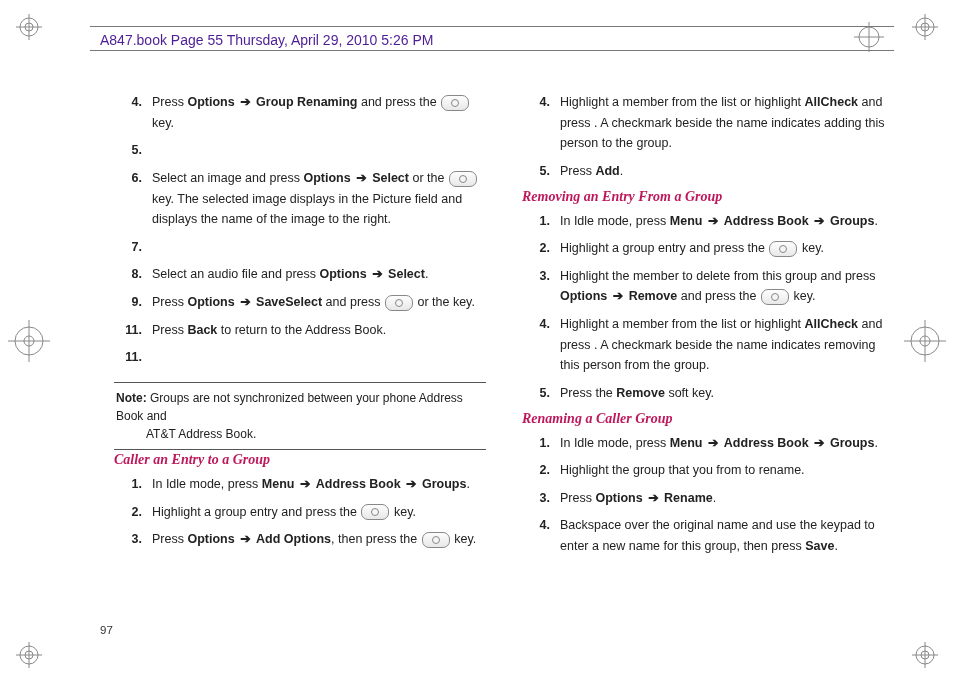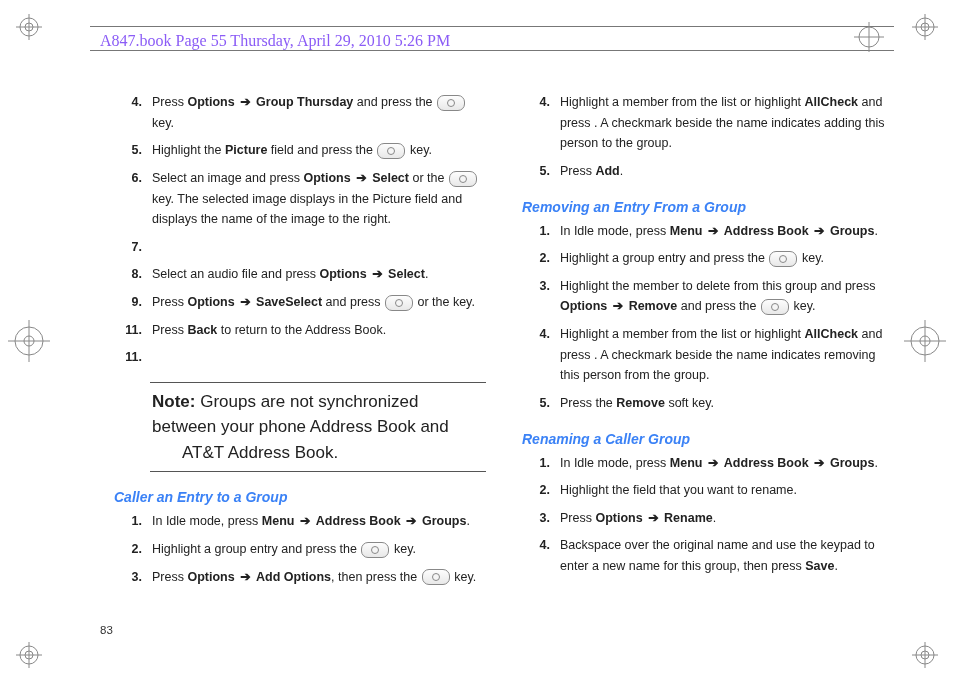--- a/index.html
+++ b/index.html
@@ -37,23 +37,23 @@
     left: 90px;
     right: 60px;
     height: 1px;
     background: #777;
   }
   .doc-header {
     position: absolute;
     top: 32px;
     left: 100px;
     right: 70px;
-    font-size: 16px;
-    color: #8b5cf6;
-    font-family: Liberation Serif, serif;
+    font-size: 14px;
+    color: #4c1d95;
+    font-family: Liberation Sans, sans-serif;
     padding-bottom: 6px;
   }
   .doc-header-line {
     position: absolute;
     top: 50px;
     left: 90px;
     right: 60px;
     height: 1px;
     background: #777;
   }
@@ -126,33 +126,32 @@
     left:5px; top:3px;
     width:5px; height:7px;
     border:1px solid #ddd;
     border-radius:1px;
   }
   .note-box {
     border-top: 1px solid #555;
     border-bottom: 1px solid #555;
     margin-top: 14px;
     padding: 6px 2px;
-    font-size: 17px;
+    font-size: 12px;
     line-height: 1.5;
-    margin-left: 36px;
   }
   .note-box .note-lead { font-weight: bold; }
   .note-body { padding-left: 30px; display:block; }
   h3.section {
-    font-family: Liberation Sans, sans-serif;
+    font-family: Liberation Serif, serif;
     font-style: italic;
     font-weight: bold;
-    color: #3b82f6;
+    color: #be185d;
     font-size: 14px;
-    margin: 17px 0 6px 0;
+    margin: 2px 0 6px 0;
   }
   .page-num {
     position: absolute;
     left: 100px;
     bottom: 46px;
     font-size: 11.5px;
     color: #333;
   }
   .header-reg {
     position:absolute;
@@ -209,25 +208,24 @@
       <circle cx="15" cy="15" r="10" fill="none" stroke="#888"></circle>
       <line x1="15" y1="0" x2="15" y2="30" stroke="#888"></line>
       <line x1="0" y1="15" x2="30" y2="15" stroke="#888"></line>
     </svg></div>
 
 <div class="page-body">
   <div class="col">
     <ol class="steps" id="list-a">
         <li>
           <span class="num">4.</span>
-          <span class="txt">Press <span class="bold">Options</span><span class="arrow"> ➔ </span><span class="bold">Group Thursday</span> and press the <span class="key-icon"></span> key.</span>
+          <span class="txt">Press <span class="bold">Options</span><span class="arrow"> ➔ </span><span class="bold">Group Renaming</span> and press the <span class="key-icon"></span> key.</span>
         </li>
         <li>
           <span class="num">5.</span>
-          <span class="txt">Highlight the <span class="bold">Picture</span> field and press the <span class="key-icon"></span> key.</span>
         </li>
         <li>
           <span class="num">6.</span>
           <span class="txt">Select an image and press <span class="bold">Options</span><span class="arrow"> ➔ </span><span class="bold">Select</span> or the <span class="key-icon"></span> key. The selected image displays in the Picture field and displays the name of the image to the right.</span>
         </li>
         <li>
           <span class="num">7.</span>
         </li>
         <li>
           <span class="num">8.</span>
@@ -297,27 +295,27 @@
         </li>
       </ol>
     <h3 class="section">Renaming a Caller Group</h3>
     <ol class="steps" id="list-e">
         <li>
           <span class="num">1.</span>
           <span class="txt">In Idle mode, press <span class="bold">Menu</span><span class="arrow"> ➔ </span><span class="bold">Address Book</span><span class="arrow"> ➔ </span><span class="bold">Groups</span>.</span>
         </li>
         <li>
           <span class="num">2.</span>
-          <span class="txt">Highlight the field that you want to rename.</span>
+          <span class="txt">Highlight the group that you from to rename.</span>
         </li>
         <li>
           <span class="num">3.</span>
           <span class="txt">Press <span class="bold">Options</span><span class="arrow"> ➔ </span><span class="bold">Rename</span>.</span>
         </li>
         <li>
           <span class="num">4.</span>
           <span class="txt">Backspace over the original name and use the keypad to enter a new name for this group, then press <span class="bold">Save</span>.</span>
         </li>
       </ol>
   </div>
 </div>
 
-<div class="page-num">83</div>
+<div class="page-num">97</div>
 
 </body></html>

